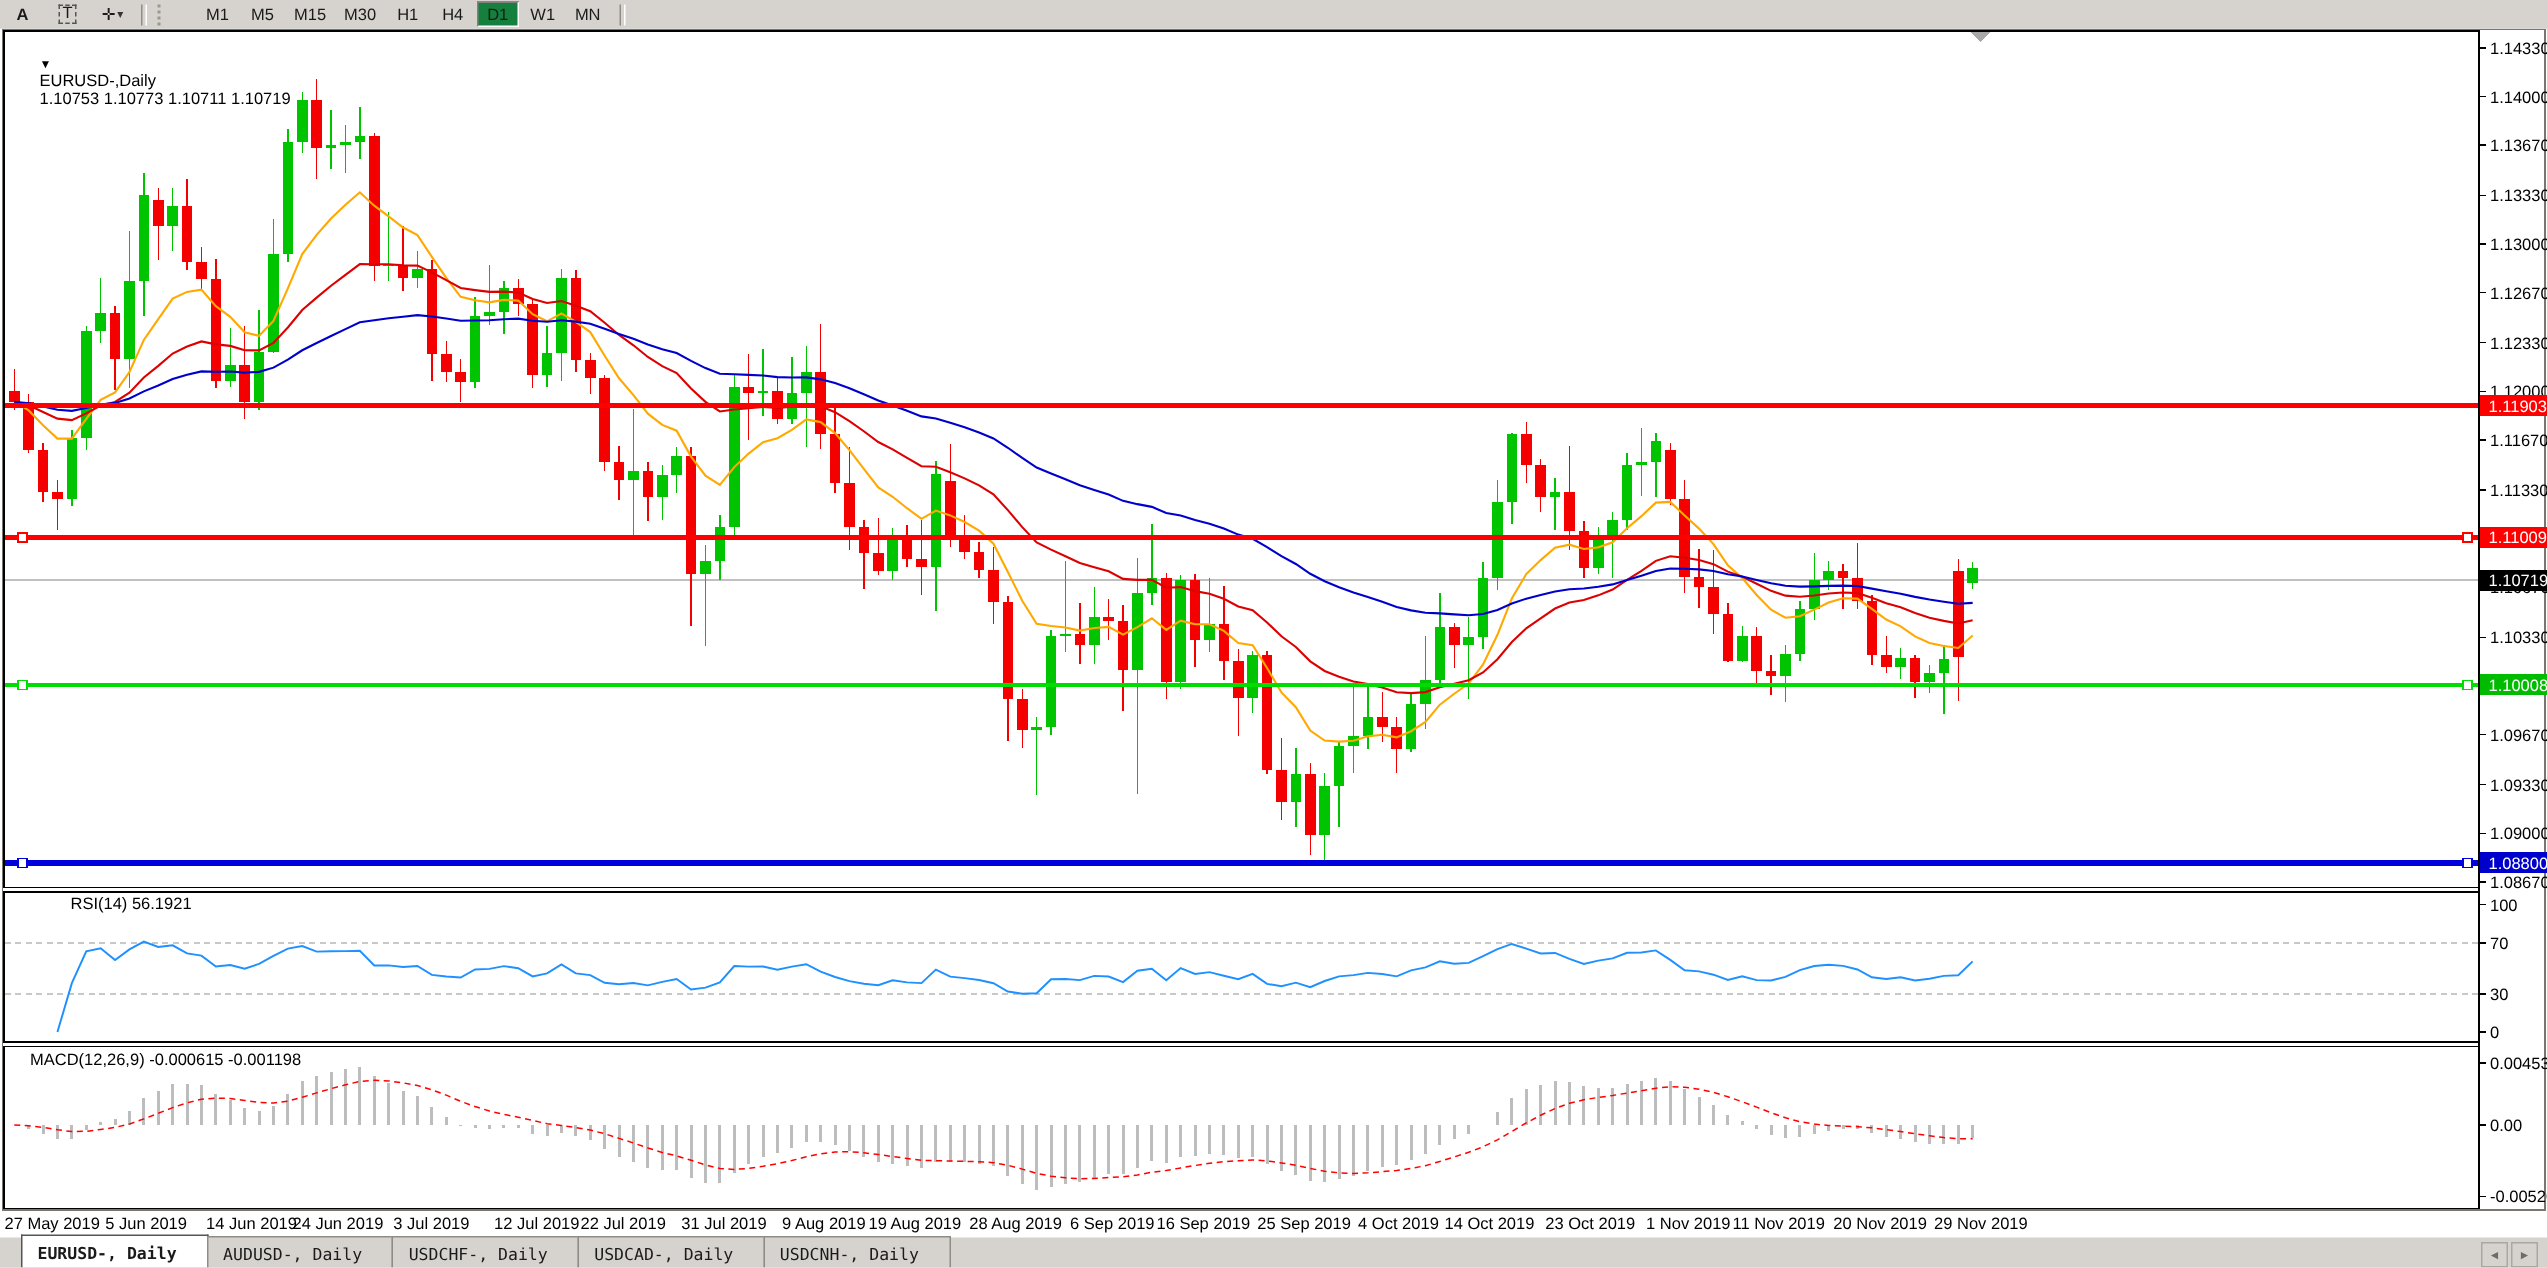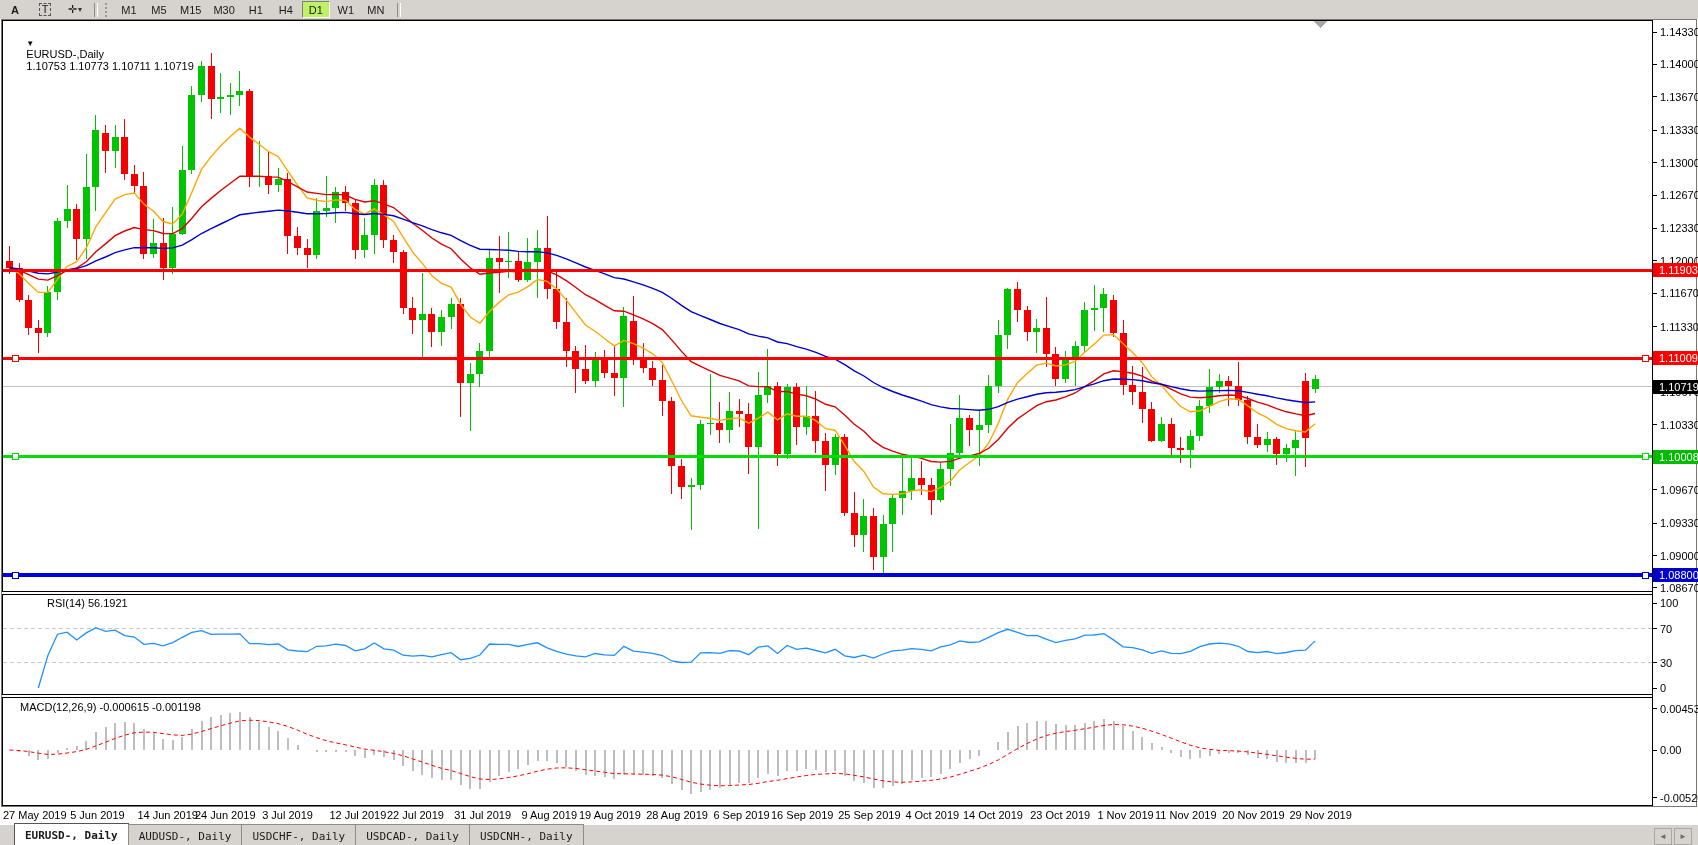--- a/index.html
+++ b/index.html
@@ -3,36 +3,36 @@
 <meta charset="utf-8">
 <style>
   html,body{margin:0;padding:0;background:#d6d3ce;}
   .root{position:relative;width:1698px;height:845px;overflow:hidden;background:#d6d3ce;
         font-family:"Liberation Sans",sans-serif;font-size:11px;color:#000;}
   
   .toolbar{position:absolute;left:0;top:0;width:1698px;height:19px;background:#d6d3ce;
            display:flex;align-items:center;border-bottom:1px solid #9a9690;}
   .tb-btn{height:15px;min-width:18px;padding:0 4px;margin:0 1px;display:flex;align-items:center;
           justify-content:center;font-size:11px;color:#1a1a1a;border:1px solid transparent;cursor:default;}
-  .tb-btn.active{background:#bef264;border-color:#808080 #ffffff #ffffff #808080;}
+  .tb-btn.active{background:#15803d;border-color:#808080 #ffffff #ffffff #808080;}
   .tb-sep{width:2px;height:14px;border-left:1px solid #8f8b85;border-right:1px solid #fff;margin:0 4px;}
   .tb-grip{width:4px;height:14px;margin:0 3px;border-left:2px dotted #9a9690;}
   .t-dashed{border:1px dashed #555;padding:0 2px;line-height:11px;}
   .caret{font-size:8px;margin-left:1px;color:#333;}
   
   .chartwin{position:absolute;left:0;top:19px;width:1698px;height:806px;background:#fff;}
   svg{position:absolute;left:0;top:0;}
   .overlay-label{position:absolute;font-size:11px;white-space:pre;z-index:5;}
   .title-label{font-weight:normal;}
   .axis-overlay{position:absolute;z-index:6;}
   
   .tabbar{position:absolute;left:0;bottom:0;width:1698px;height:20px;background:#d6d3ce;
           border-top:1px solid #fff;display:flex;align-items:flex-end;z-index:8;}
   .tab-stub{width:14px;height:18px;border-right:1px solid #8f8b85;background:#d6d3ce;}
-  .tab{height:18px;padding:2px 10px 0 10px;font-family:"DejaVu Sans Mono",monospace;font-size:11px;
+  .tab{height:18px;padding:2px 20px 0 10px;font-family:"DejaVu Sans Mono",monospace;font-size:11px;
        color:#1a1a1a;background:#d6d3ce;border:1px solid #8f8b85;border-bottom:none;margin-left:-1px;
        display:flex;align-items:center;white-space:pre;}
   .tab.active{background:#ffffff;font-weight:bold;border-color:#555;height:19px;}
   .tab-arrows{margin-left:auto;margin-right:6px;display:flex;gap:2px;align-items:center;height:18px;}
   .tab-arrow{width:16px;height:15px;display:flex;align-items:center;justify-content:center;
              font-size:8px;color:#6f6b66;background:#d6d3ce;border:1px solid #aaa7a1;}
 </style>
 </head>
 <body>
 
@@ -42,21 +42,21 @@
     <div class="tb-btn" style="font-weight:bold;">A</div>
     <div class="tb-btn">
       <span class="t-dashed">T</span>
     </div>
     <div class="tb-btn">
       <span>✛</span>
       <span class="caret">▾</span>
     </div>
     <div class="tb-sep"></div>
     <div class="tb-grip"></div>
-    <div style="display:flex;">
+    <div style="display:flex;margin-left:16px;">
         <div class="tb-btn">M1</div>
         <div class="tb-btn">M5</div>
         <div class="tb-btn">M15</div>
         <div class="tb-btn">M30</div>
         <div class="tb-btn">H1</div>
         <div class="tb-btn">H4</div>
         <div class="tb-btn active">D1</div>
         <div class="tb-btn">W1</div>
         <div class="tb-btn">MN</div>
       </div>

